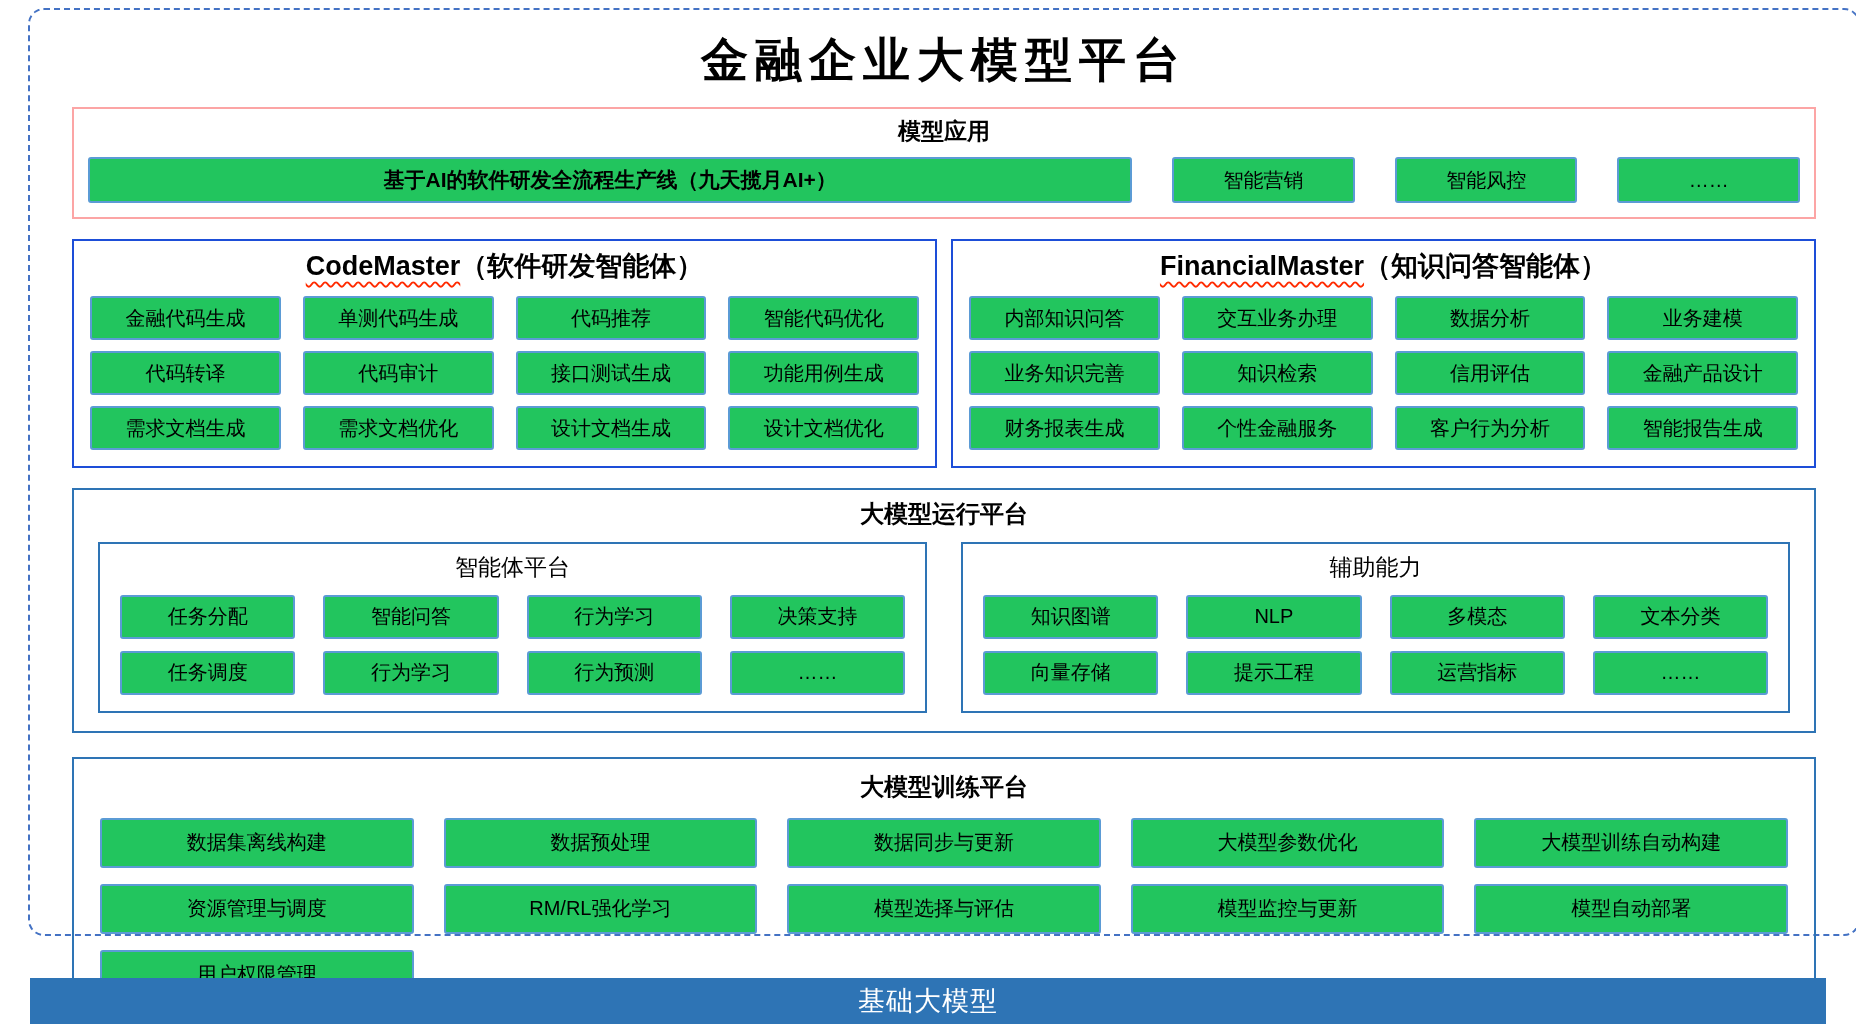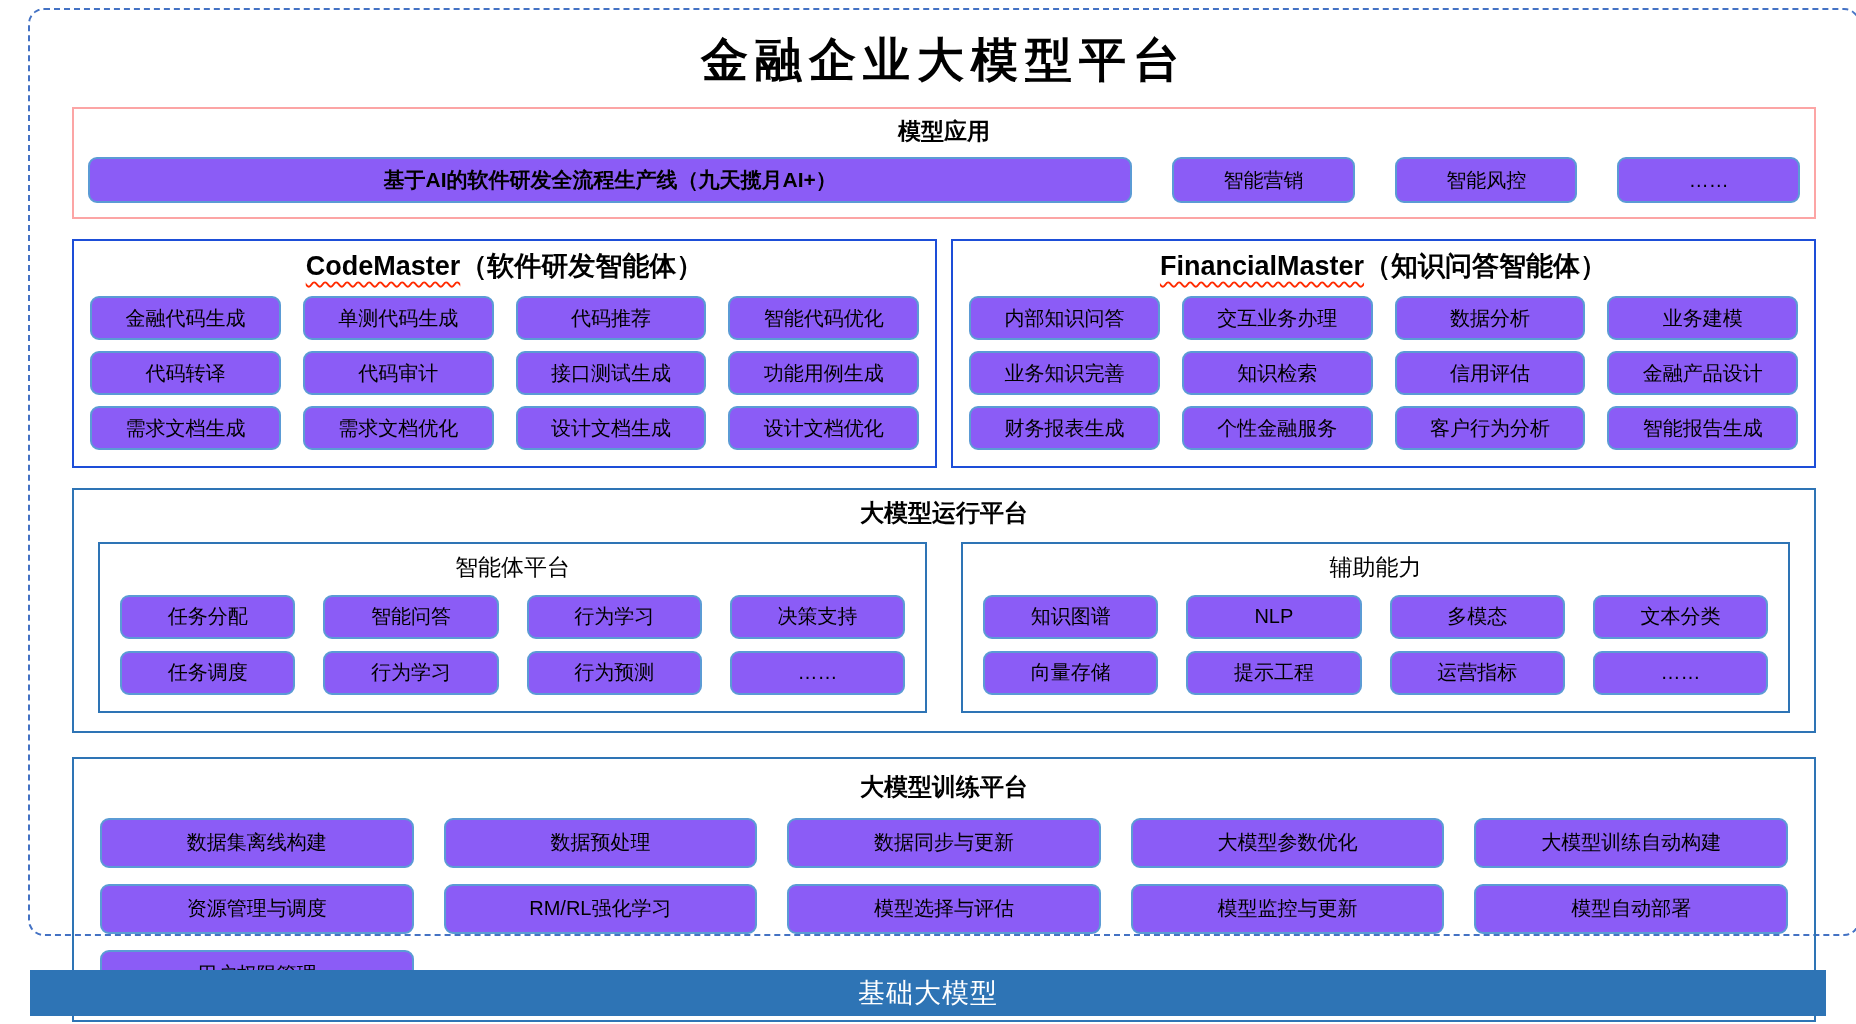--- a/index.html
+++ b/index.html
@@ -13,21 +13,21 @@
     padding:8px 42px 0 42px;
   }
   .title{
     text-align:center;font-family:"DejaVu Serif",serif;font-weight:bold;
     font-size:47px;letter-spacing:7px;margin:10px 0 16px 0;line-height:1.35;
   }
   .sec{border:2px solid #fca5a5;box-sizing:border-box;background:#fff;}
   .sec-header{text-align:center;font-weight:bold;font-size:23px;line-height:1.3;}
   
   .btn{
-    border:2px solid #5B9BD5;border-radius:9px;background:#8b5cf6;
+    border:2px solid #5B9BD5;border-radius:3px;background:#22c55e;
     display:flex;align-items:center;justify-content:center;
     font-size:20px;height:46px;box-sizing:border-box;white-space:nowrap;
   }
   
   .model-app{padding:8px 14px 14px 14px;}
   .model-app .row{display:flex;gap:40px;margin-top:10px;}
   .pipeline-btn{flex:0 0 61%;font-weight:bold;font-size:21px;}
   .model-app .small{flex:1;}
   
   .two-col{display:flex;gap:14px;margin-top:20px;}
@@ -35,33 +35,33 @@
   .agent-title{text-align:center;font-size:27px;font-weight:bold;margin:2px 0 12px 0;line-height:1.3;}
   .squiggle{
     text-decoration-line:underline;text-decoration-style:wavy;
     text-decoration-color:#FF2A00;text-decoration-thickness:2px;
     text-underline-offset:6px;text-decoration-skip-ink:none;
   }
   .grid4{display:grid;grid-template-columns:repeat(4,1fr);gap:11px 22px;}
   .grid4 .btn{height:44px;}
   
   .runtime{margin-top:20px;border:2px solid #2E74B5;box-sizing:border-box;padding:8px 24px 18px 24px;}
-  .runtime .sec-header{font-size:24px;margin-bottom:12px;font-family:Liberation Serif, serif;}
+  .runtime .sec-header{font-size:24px;margin-bottom:12px;}
   .sub-two-col{display:flex;gap:34px;align-items:center;}
   .sub-box{flex:1;border:2px solid #2E74B5;box-sizing:border-box;padding:6px 20px 16px 20px;background:#fff;}
   .sub-title{text-align:center;font-size:23px;font-weight:normal;margin:2px 0 12px 0;}
   .sub-box .grid4{gap:12px 28px;}
   
   .training{margin-top:24px;border:2px solid #2E74B5;box-sizing:border-box;padding:8px 26px 20px 26px;}
   .training .sec-header{font-size:24px;margin:4px 0 16px 0;}
   .grid6{display:grid;grid-template-columns:repeat(5,1fr);gap:16px 30px;}
   .grid6 .btn{height:50px;}
   
   .base-bar{
-    position:absolute;left:30px;right:30px;bottom:8px;height:46px;
+    position:absolute;left:30px;right:30px;bottom:0;height:46px;
     background:#2E74B5;color:#fff;display:flex;align-items:center;justify-content:center;
     font-size:27px;letter-spacing:1px;
   }
 </style>
 </head>
 <body>
 
 <div class="frame">
 
   <div class="title">金融企业大模型平台</div>

